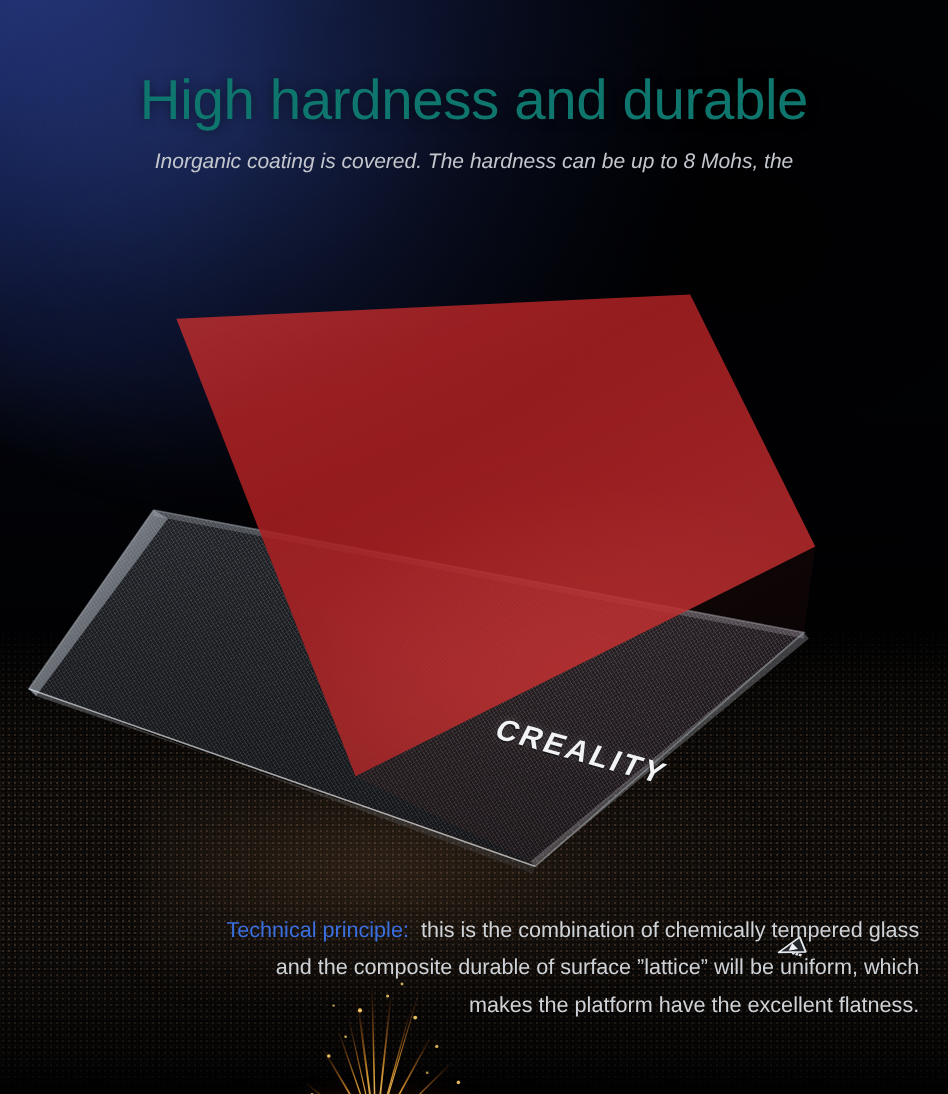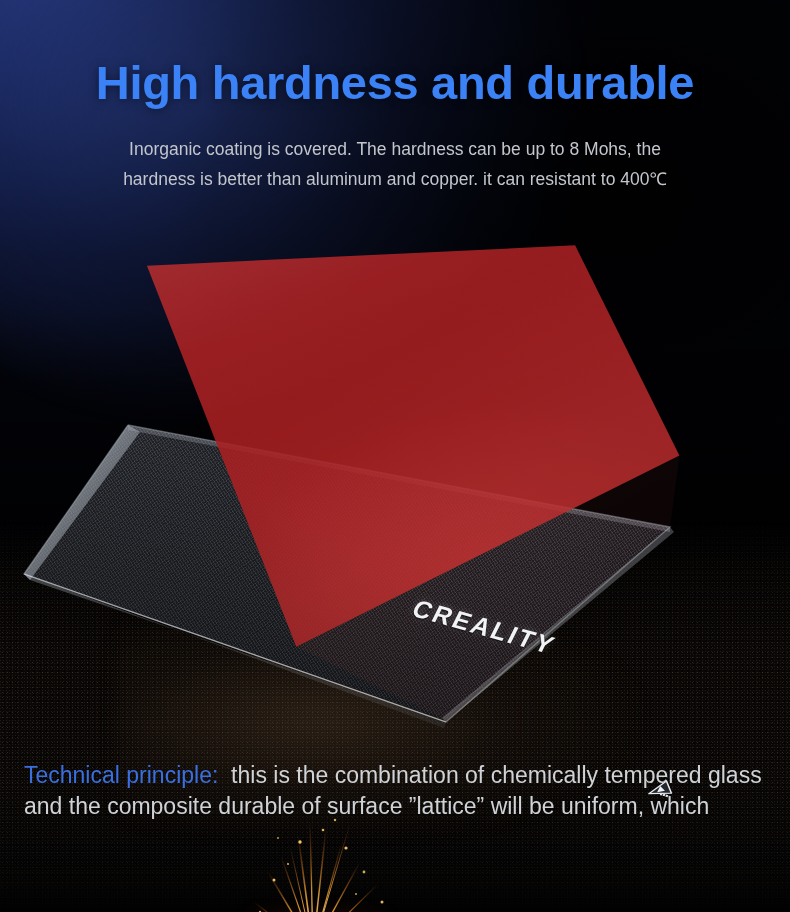--- a/index.html
+++ b/index.html
@@ -49,29 +49,30 @@
   }
   .bg-floor-light{
     position:absolute; left:120px; top:600px; width:520px; height:230px;
     background:radial-gradient(ellipse at 38% 52%, rgba(118,86,58,.30) 0%, rgba(60,42,28,.14) 45%, rgba(0,0,0,0) 74%);
     filter:blur(10px);
   }
 
   
   .headline-wrap{ position:absolute; left:0; right:0; top:58px; text-align:center; }
   .headline{
-    font-size:47px; font-weight:bold; color:#3b82f6;
+    font-size:47px; font-weight:normal; color:#0f766e;
     letter-spacing:-.3px; line-height:1.06;
     text-shadow:0 1px 10px rgba(0,0,0,.5);
   }
   .subhead{
-    margin-top:26px;
+    margin-top:11px;
     font-size:17.5px; line-height:30px;
     color:#c3c6cc;
     padding:0 40px;
+    font-style:italic;
   }
   .subhead .ln{ display:block; }
 
   
   .scene{ position:absolute; left:0; top:236px; width:790px; height:520px; }
 
   
   .plate{
     position:absolute; left:0; top:0; width:790px; height:520px;
     -webkit-clip-path:polygon(16.2% 36.4%, 84.8% 56.0%, 56.2% 93.0%, 3.1% 65.0%);
@@ -151,42 +152,41 @@
   .spark-glow{
     position:absolute; left:92px; top:132px; width:150px; height:94px;
     background:radial-gradient(ellipse at 50% 58%, rgba(255,200,90,.55) 0%, rgba(255,140,30,.28) 35%, rgba(200,70,10,.10) 62%, rgba(120,40,0,0) 100%);
     filter:blur(7px);
   }
   .sparks svg{ position:absolute; left:0; top:0; overflow:visible; }
 
   
   .caption{
     position:absolute; left:0; right:0; top:760px;
-    text-align:left; padding:0 24px;
-    font-size:23px; line-height:31px; color:#cfd2d6;
+    text-align:right; padding:0 24px;
+    font-size:18px; line-height:31px; color:#cfd2d6;
   }
   .caption .ln{ display:block; }
   .tech-label{ color:#3a6fe0; }
 </style>
 </head>
 <body>
 
 <div class="page">
 
   <div class="bg-base"></div>
   <div class="bg-blue-glow"></div>
   <div class="bg-dark-vignette"></div>
   <div class="bg-floor"></div>
   <div class="bg-floor-light"></div>
 
   <div class="headline-wrap">
     <div class="headline">High hardness and durable</div>
     <div class="subhead">
       <span class="ln">Inorganic coating is covered. The hardness can be up to 8 Mohs, the</span>
-      <span class="ln">hardness is better than aluminum and copper. it can resistant to 400℃</span>
     </div>
   </div>
 
   <div class="scene">
 
     <div class="plate">
       <div class="plate-body"></div>
       <div class="plate-lattice"></div>
       <div class="plate-sheen"></div>
     </div>
@@ -287,15 +287,16 @@
         </g>
       </svg>
 
     </div>
 
   </div>
 
   <div class="caption">
     <span class="ln"><span class="tech-label">Technical principle:</span>&nbsp; <span>this is the combination of chemically tempered glass</span></span>
     <span class="ln">and the composite durable of surface ”lattice” will be uniform, which</span>
+    <span class="ln">makes the platform have the excellent flatness.</span>
   </div>
 
 </div>
 
 </body></html>

